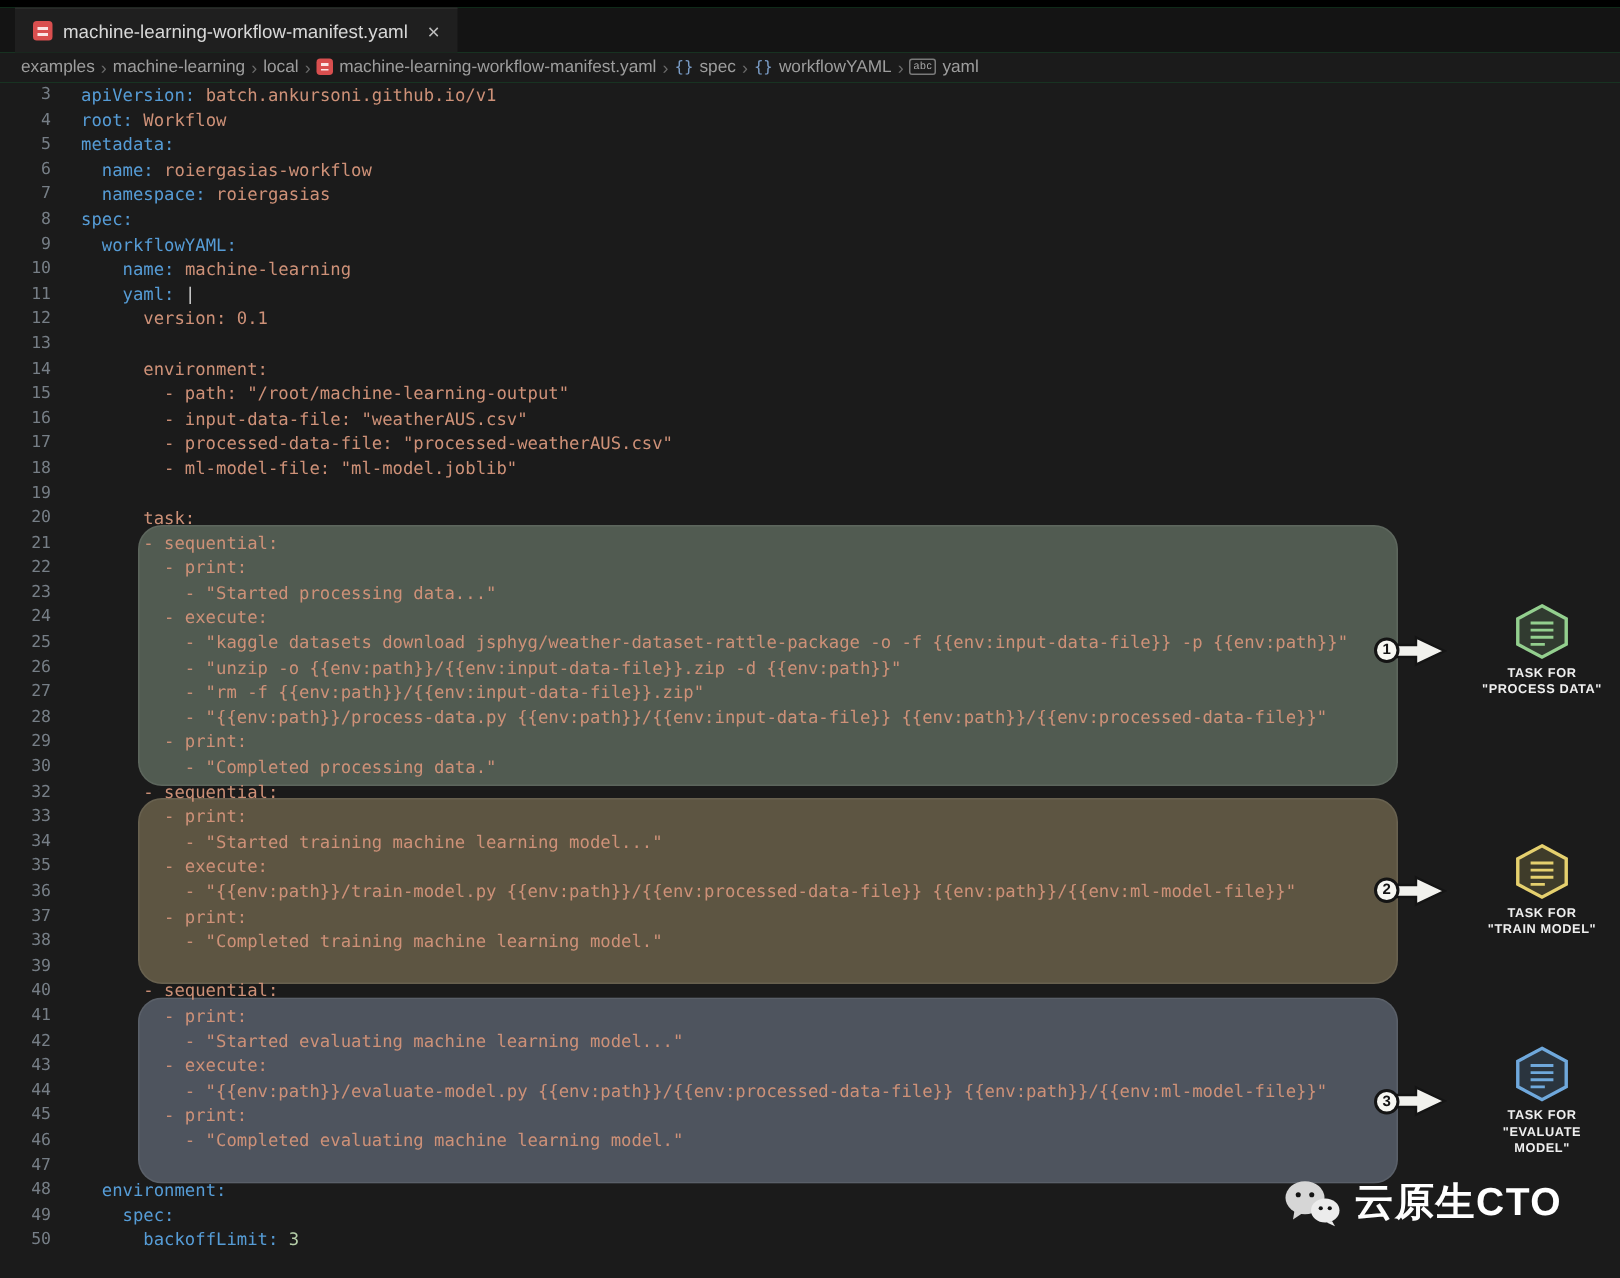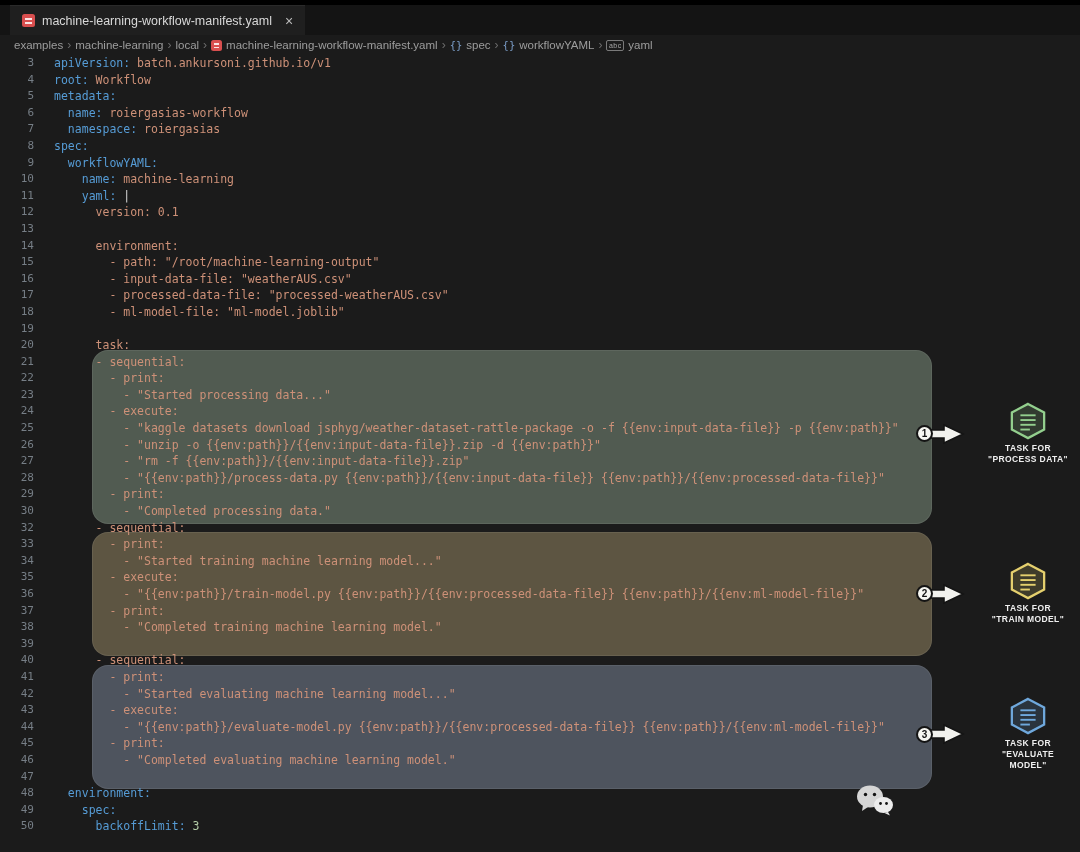--- a/index.html
+++ b/index.html
@@ -19,21 +19,21 @@
 
   .yaml-icon { display:inline-block; width:13px; height:13px; border-radius:2.5px; background:#d94f4f; position:relative; flex:0 0 13px; }
   .yaml-icon::before, .yaml-icon::after { content:""; position:absolute; left:3px; right:3px; height:1.5px; background:rgba(255,255,255,0.85); }
   .yaml-icon::before { top:4px; }
   .yaml-icon::after { top:8px; }
   .yaml-icon.small { width:11px; height:11px; flex:0 0 11px; }
   .yaml-icon.small::before { top:3px; } .yaml-icon.small::after { top:6.5px; }
 
   
   .breadcrumb { position:absolute; top:35px; left:0; right:0; height:20px; background:#1b1b1b; display:flex; align-items:center; padding-left:14px; font-size:11.5px; color:#9d9d9d; }
-  .crumb { display:flex; align-items:flex-end; gap:4px; cursor:pointer; white-space:nowrap; }
+  .crumb { display:flex; align-items:flex-start; gap:4px; cursor:pointer; white-space:nowrap; }
   .crumb-sep { color:#6b6b6b; margin:0 4px; font-size:12px; }
   .sym-braces { color:#7a9cc6; font-family:"DejaVu Sans Mono", monospace; font-size:10.5px; }
   .sym-abc { font-size:7px; color:#a8a8a8; border:1px solid #7a7a7a; border-radius:2px; padding:0 1.5px; line-height:9px; letter-spacing:0.5px; }
 
   
   .editor { position:absolute; top:55px; left:0; width:1080px; height:797px; background:#1b1b1b; }
   .code-lines { position:relative; z-index:1; }
   .code-line { display:flex; height:16.6px; line-height:16.6px; font-family:"DejaVu Sans Mono", monospace; font-size:11.5px; white-space:pre; }
   .ln { flex:0 0 34px; width:34px; text-align:right; color:#767e86; font-size:11px; user-select:none; }
   .code-text { margin-left:20px; white-space:pre; color:#d4d4d4; }
@@ -235,15 +235,16 @@
     <svg width="38" height="32" viewBox="0 0 38 32">
       <ellipse cx="14" cy="12.5" rx="13" ry="11" fill="#d6d6d6"></ellipse>
       <polygon points="7,21 6,27 12,23" fill="#d6d6d6"></polygon>
       <circle cx="9.5" cy="10.5" r="1.7" fill="#141414"></circle>
       <circle cx="18.5" cy="10.5" r="1.7" fill="#141414"></circle>
       <ellipse cx="27.5" cy="21" rx="9.5" ry="8" fill="#ececec"></ellipse>
       <polygon points="32,28 34,31.5 28.5,29" fill="#ececec"></polygon>
       <circle cx="24.5" cy="19.5" r="1.4" fill="#141414"></circle>
       <circle cx="30.5" cy="19.5" r="1.4" fill="#141414"></circle>
     </svg>
+    <span class="wm-text">云原生CTO</span>
   </div>
 
 </div>
 
 </body></html>

